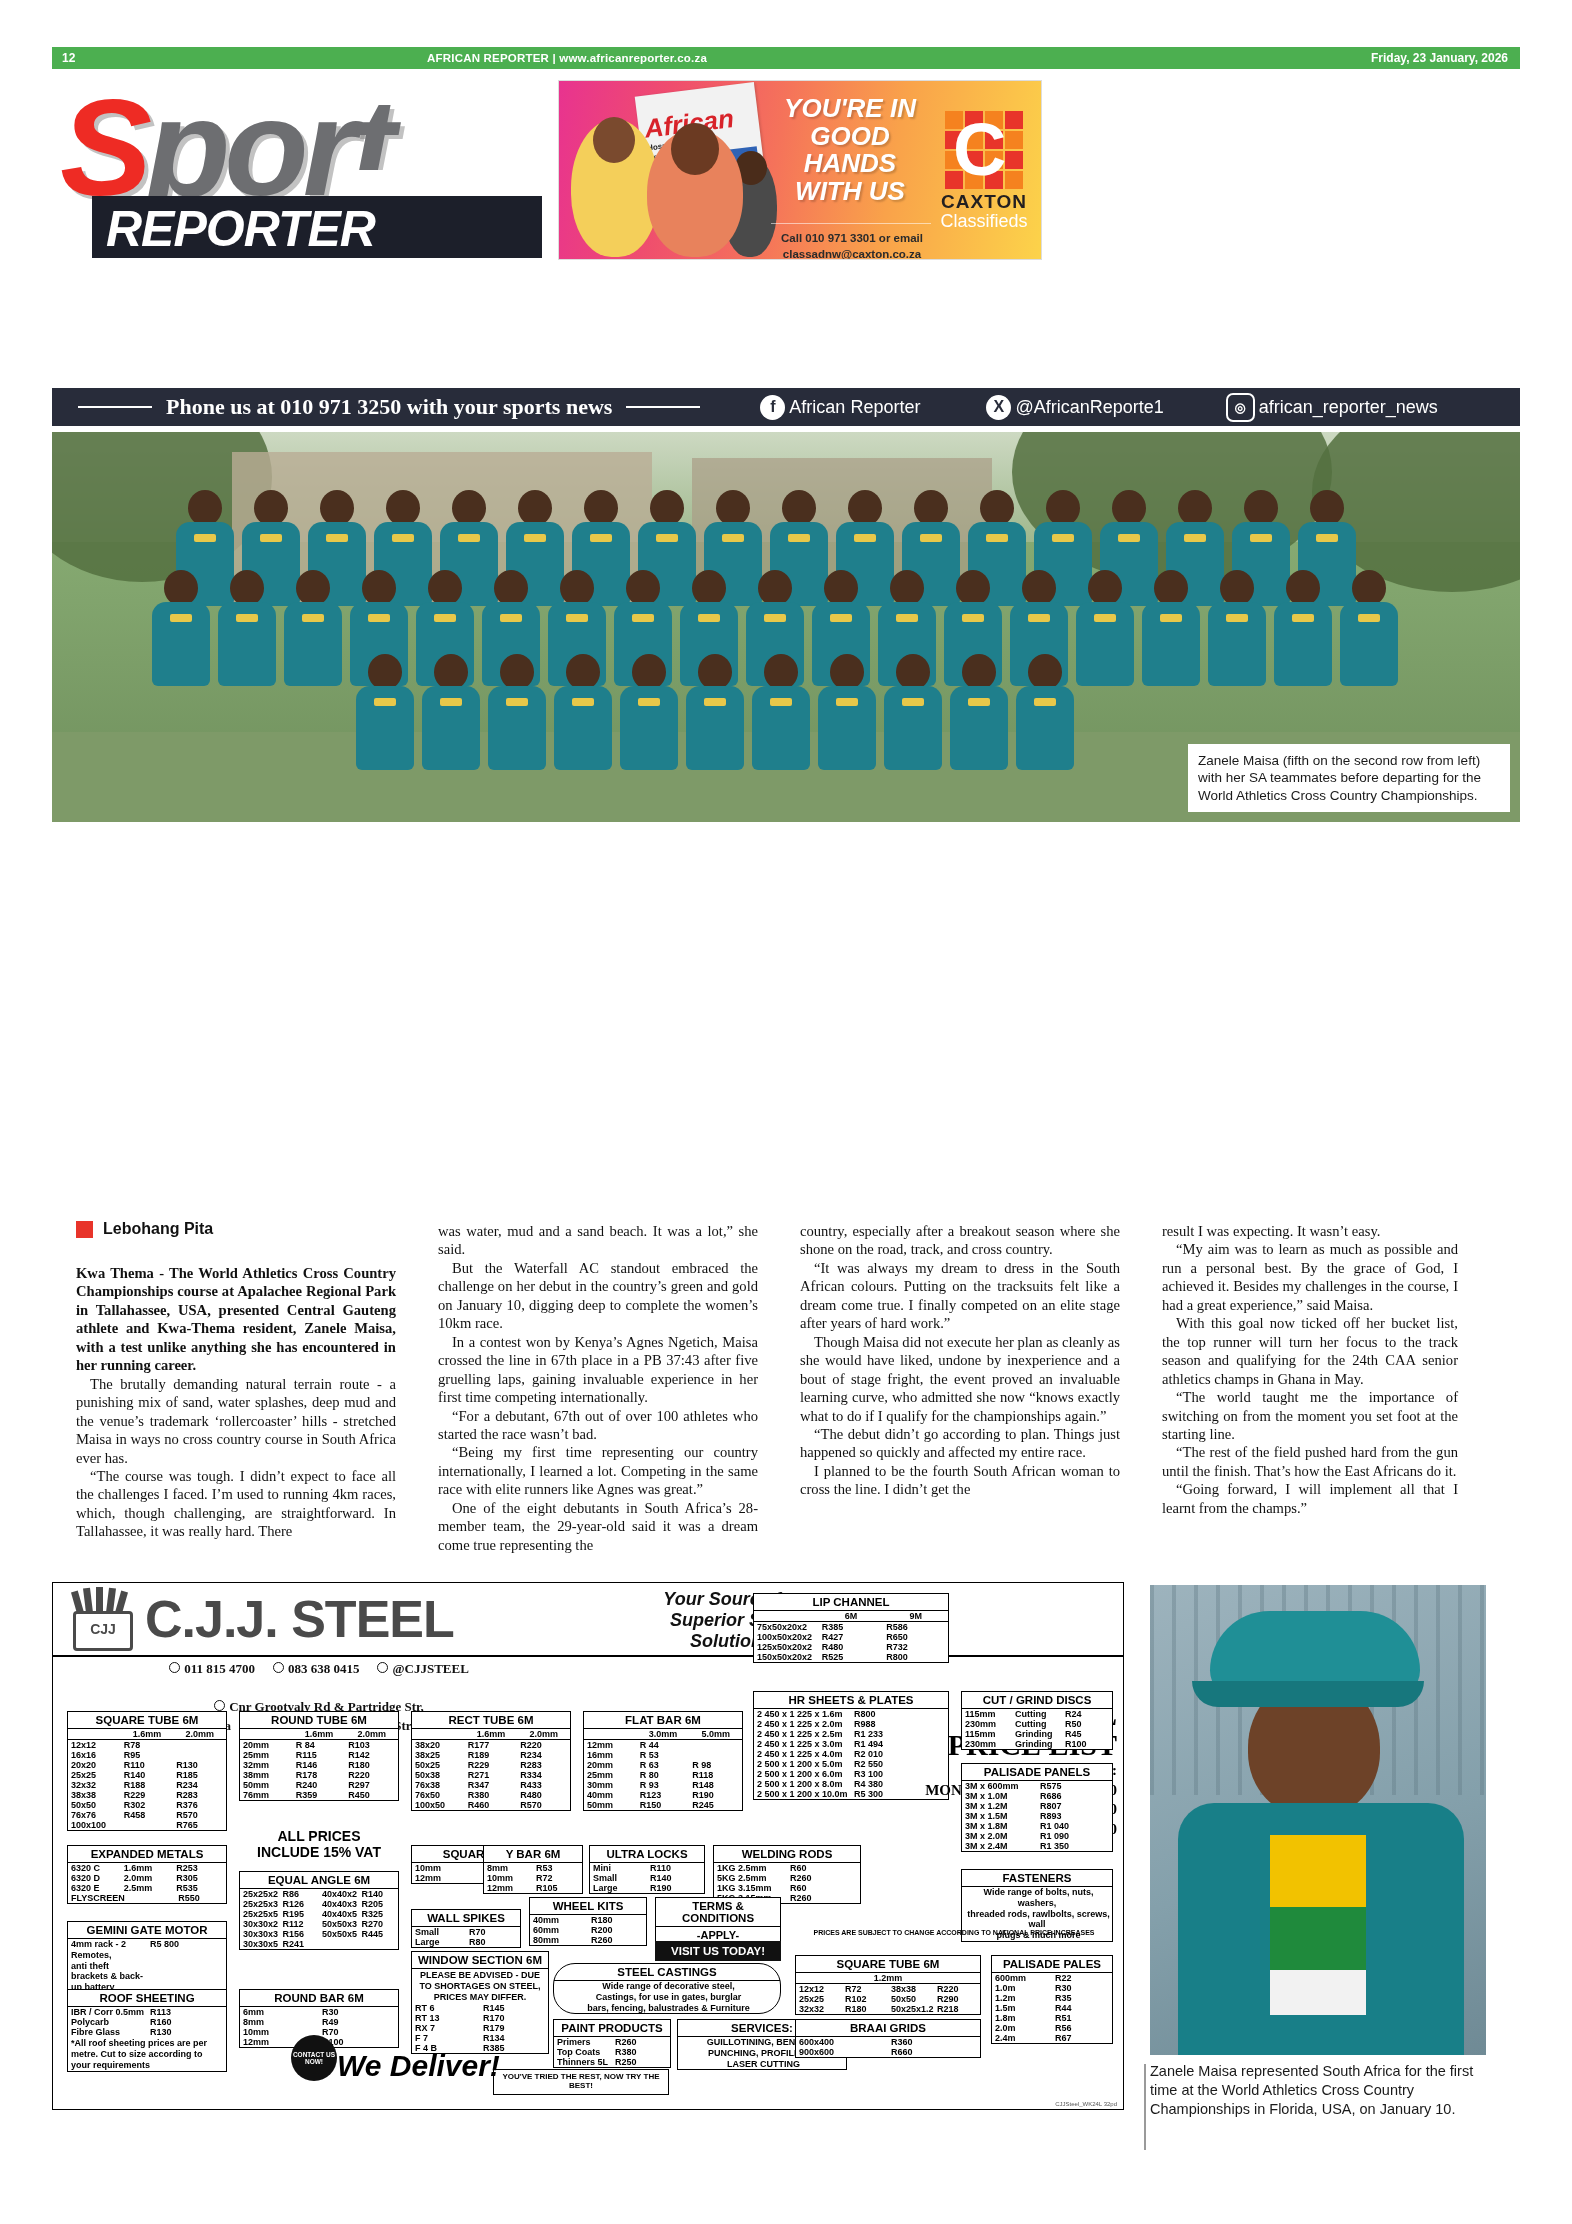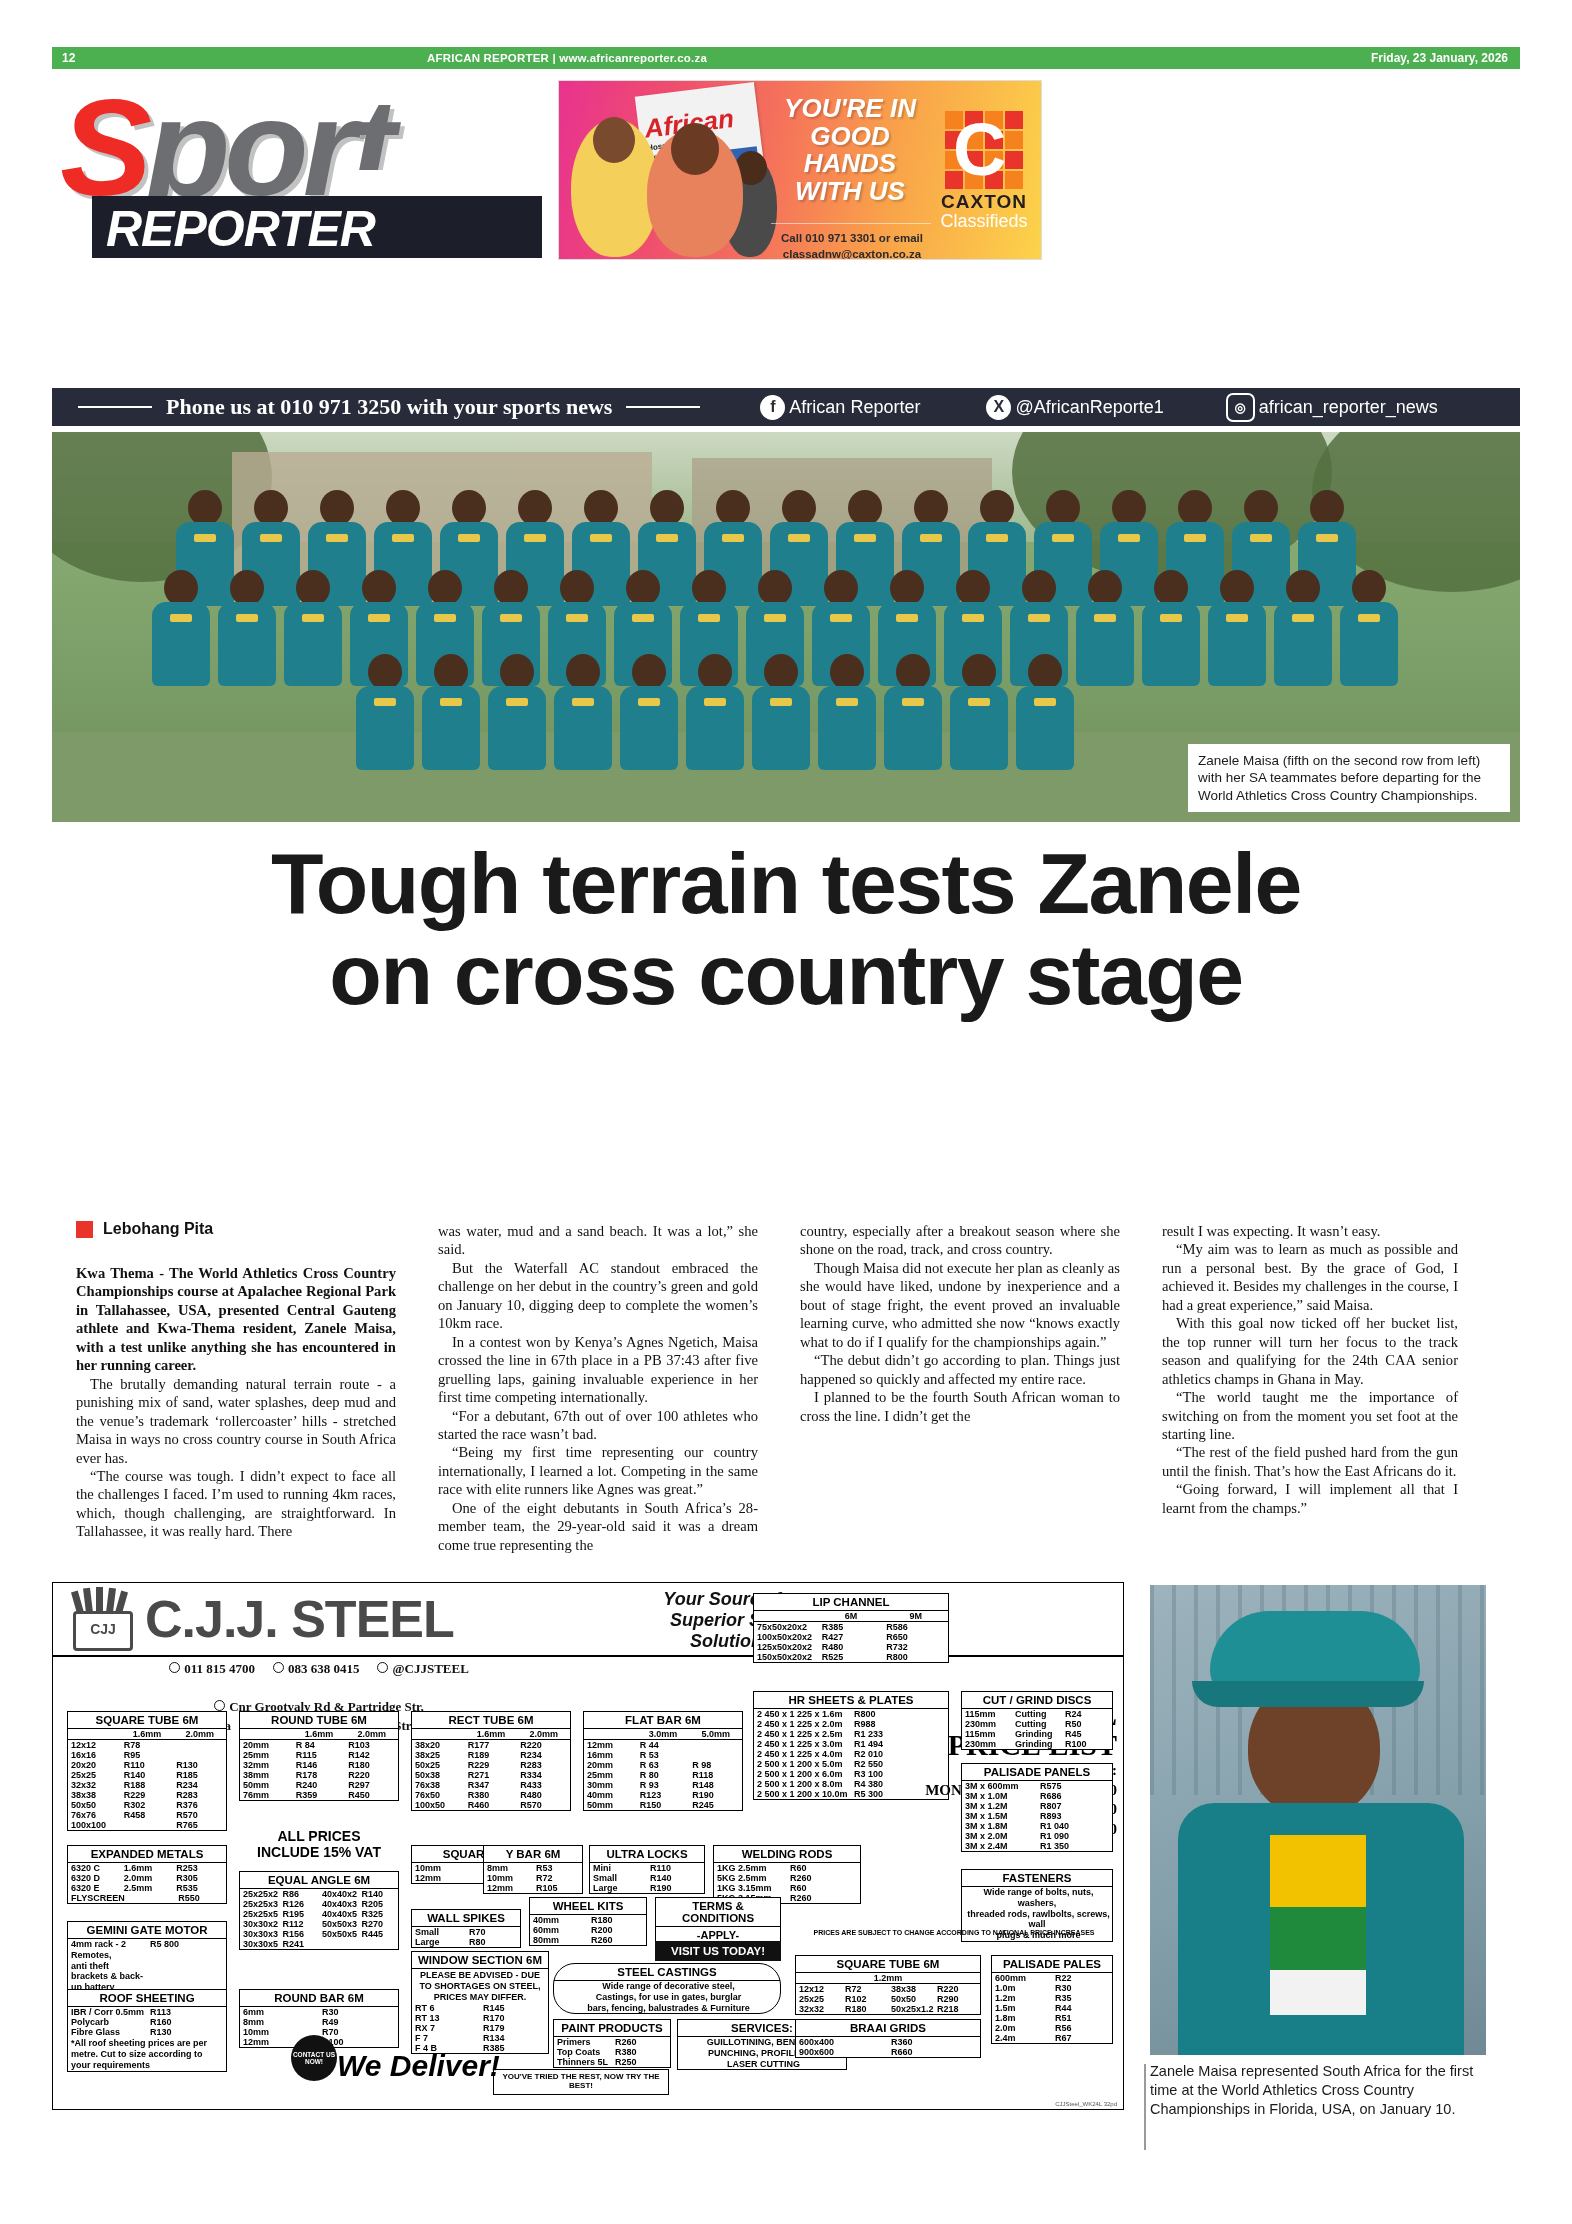--- a/index.html
+++ b/index.html
@@ -467,24 +467,20 @@
           <div class="b"></div>
         </div>
       <div class="ath">
           <div class="h"></div>
           <div class="b"></div>
         </div>
     </div>
     <div class="heroCaption">Zanele Maisa (fifth on the second row from left) with her SA teammates before departing for the World Athletics Cross Country Championships.</div>
   </div>
 
-  <div class="headline">
-    <div class="l">Tough terrain tests Zanele</div>
-    <div class="l">on cross country stage</div>
-  </div>
 
   <div class="byline">
     <span class="sq"></span>
     <span class="nm">Lebohang Pita</span>
   </div>
 
   <div class="cols">
     <div class="col c1">
       <p class="lead">Kwa Thema - The World Athletics Cross Country Championships course at Apalachee Regional Park in Tallahassee, USA, presented Central Gauteng athlete and Kwa-Thema resident, Zanele Maisa, with a test unlike anything she has encountered in her running career.</p>
       <p>The brutally demanding natural terrain route - a punishing mix of sand, water splashes, deep mud and the venue’s trademark ‘rollercoaster’ hills - stretched Maisa in ways no cross country course in South Africa ever has.</p>
@@ -493,20 +489,21 @@
     <div class="col c2">
       <p class="noind">was water, mud and a sand beach. It was a lot,” she said.</p>
       <p>But the Waterfall AC standout embraced the challenge on her debut in the country’s green and gold on January 10, digging deep to complete the women’s 10km race.</p>
       <p>In a contest won by Kenya’s Agnes Ngetich, Maisa crossed the line in 67th place in a PB 37:43 after five gruelling laps, gaining invaluable experience in her first time competing internationally.</p>
       <p>“For a debutant, 67th out of over 100 athletes who started the race wasn’t bad.</p>
       <p>“Being my first time representing our country internationally, I learned a lot. Competing in the same race with elite runners like Agnes was great.”</p>
       <p>One of the eight debutants in South Africa’s 28-member team, the 29-year-old said it was a dream come true representing the</p>
     </div>
     <div class="col c3">
       <p class="noind">country, especially after a breakout season where she shone on the road, track, and cross country.</p>
+      <p>“It was always my dream to dress in the South African colours. Putting on the tracksuits felt like a dream come true. I finally competed on an elite stage after years of hard work.”</p>
       <p>Though Maisa did not execute her plan as cleanly as she would have liked, undone by inexperience and a bout of stage fright, the event proved an invaluable learning curve, who admitted she now “knows exactly what to do if I qualify for the championships again.”</p>
       <p>“The debut didn’t go according to plan. Things just happened so quickly and affected my entire race.</p>
       <p>I planned to be the fourth South African woman to cross the line. I didn’t get the</p>
     </div>
     <div class="col c4">
       <p class="noind">result I was expecting. It wasn’t easy.</p>
       <p>“My aim was to learn as much as possible and run a personal best. By the grace of God, I achieved it. Besides my challenges in the course, I had a great experience,” said Maisa.</p>
       <p>With this goal now ticked off her bucket list, the top runner will turn her focus to the track season and qualifying for the 24th CAA senior athletics champs in Ghana in May.</p>
       <p>“The world taught me the importance of switching on from the moment you set foot at the starting line.</p>
       <p>“The rest of the field pushed hard from the gun until the finish. That’s how the East Africans do it.</p>

